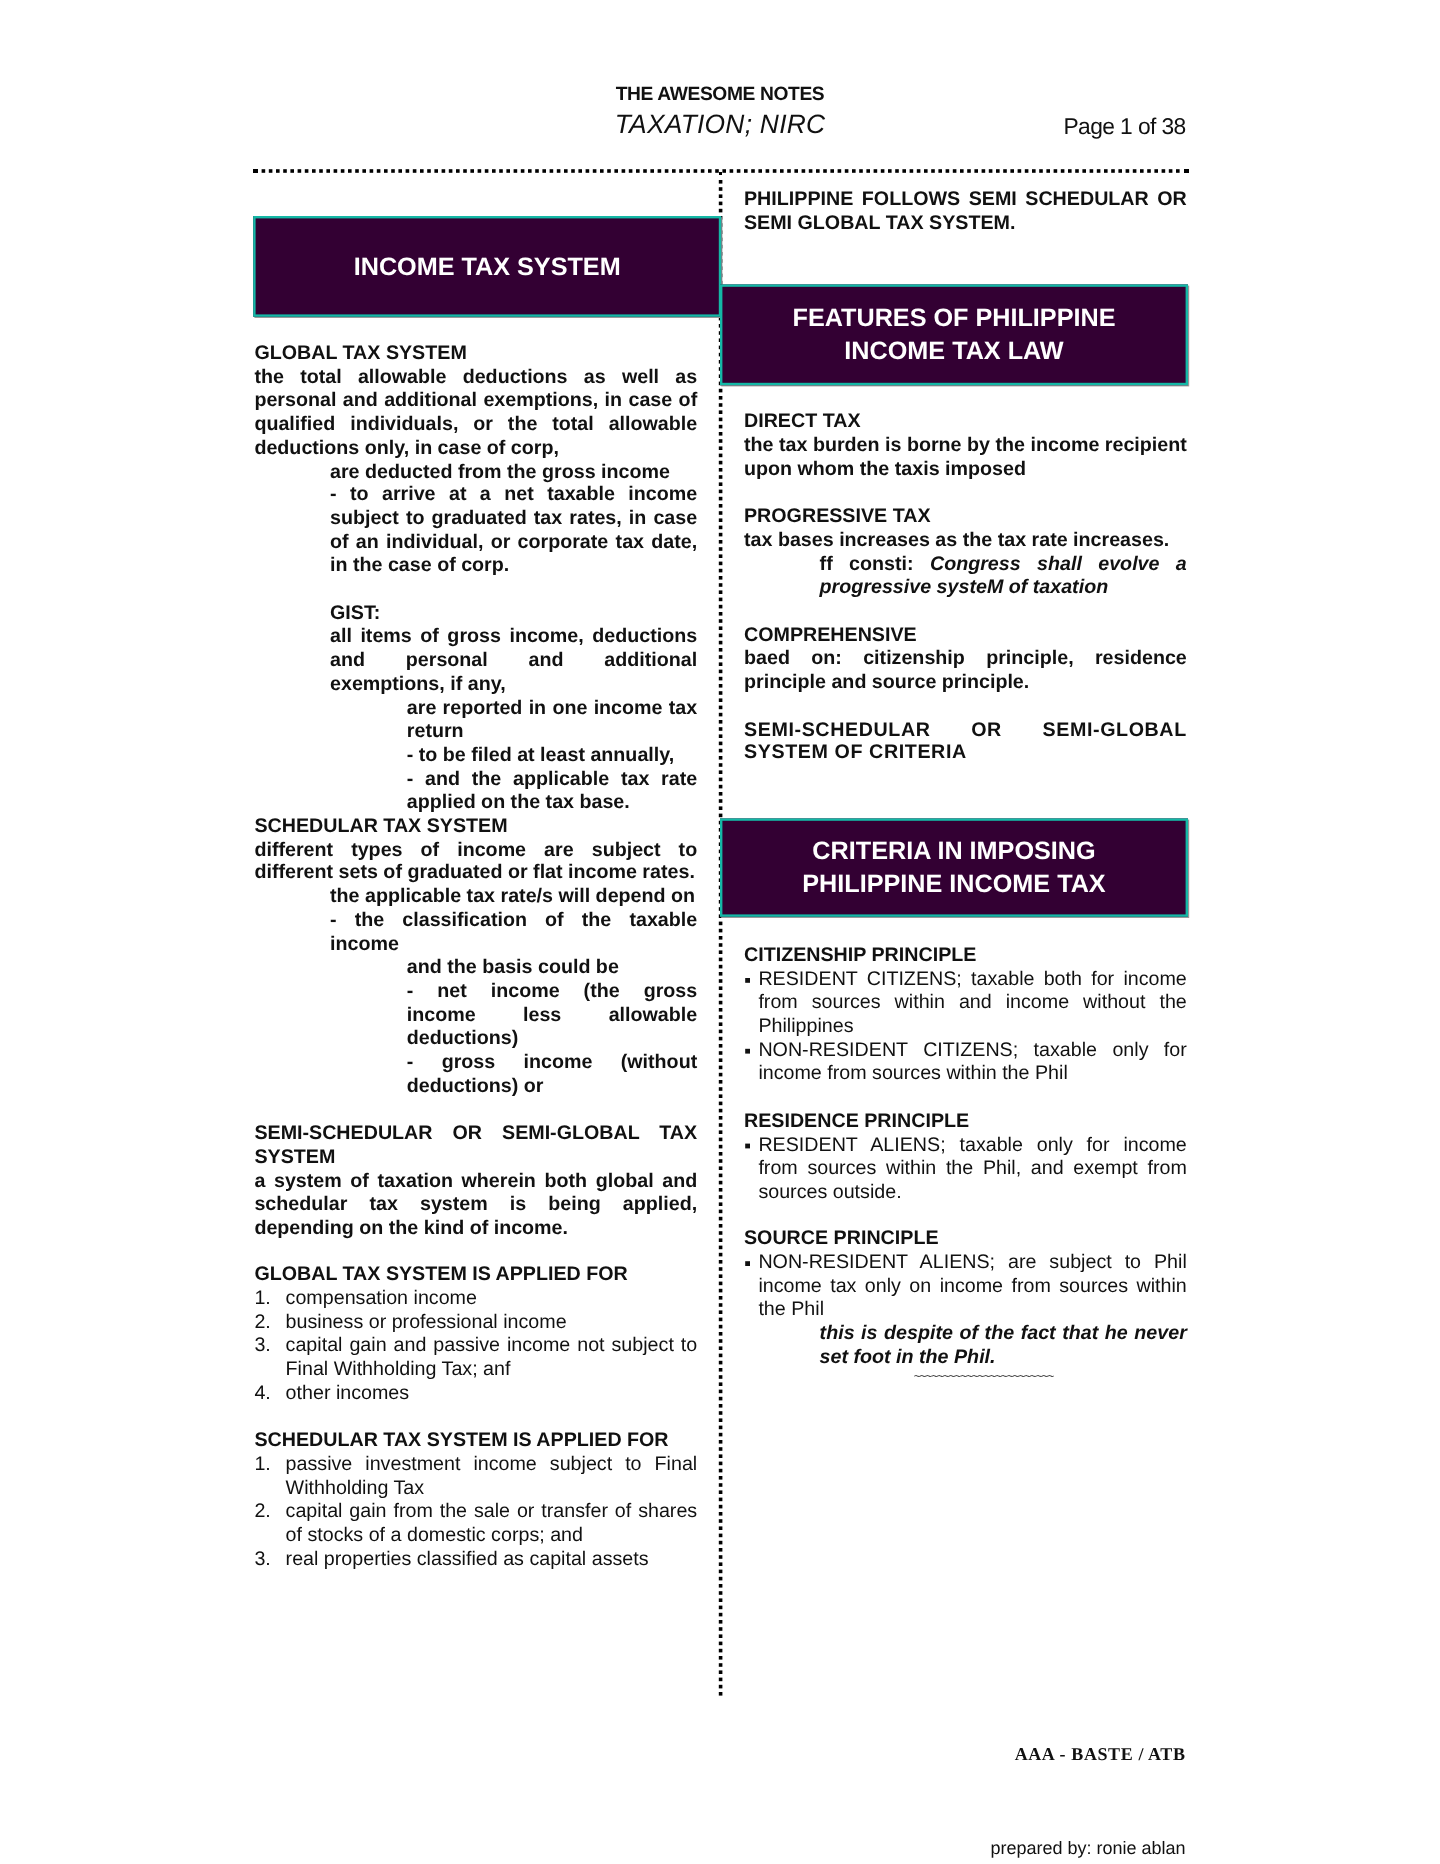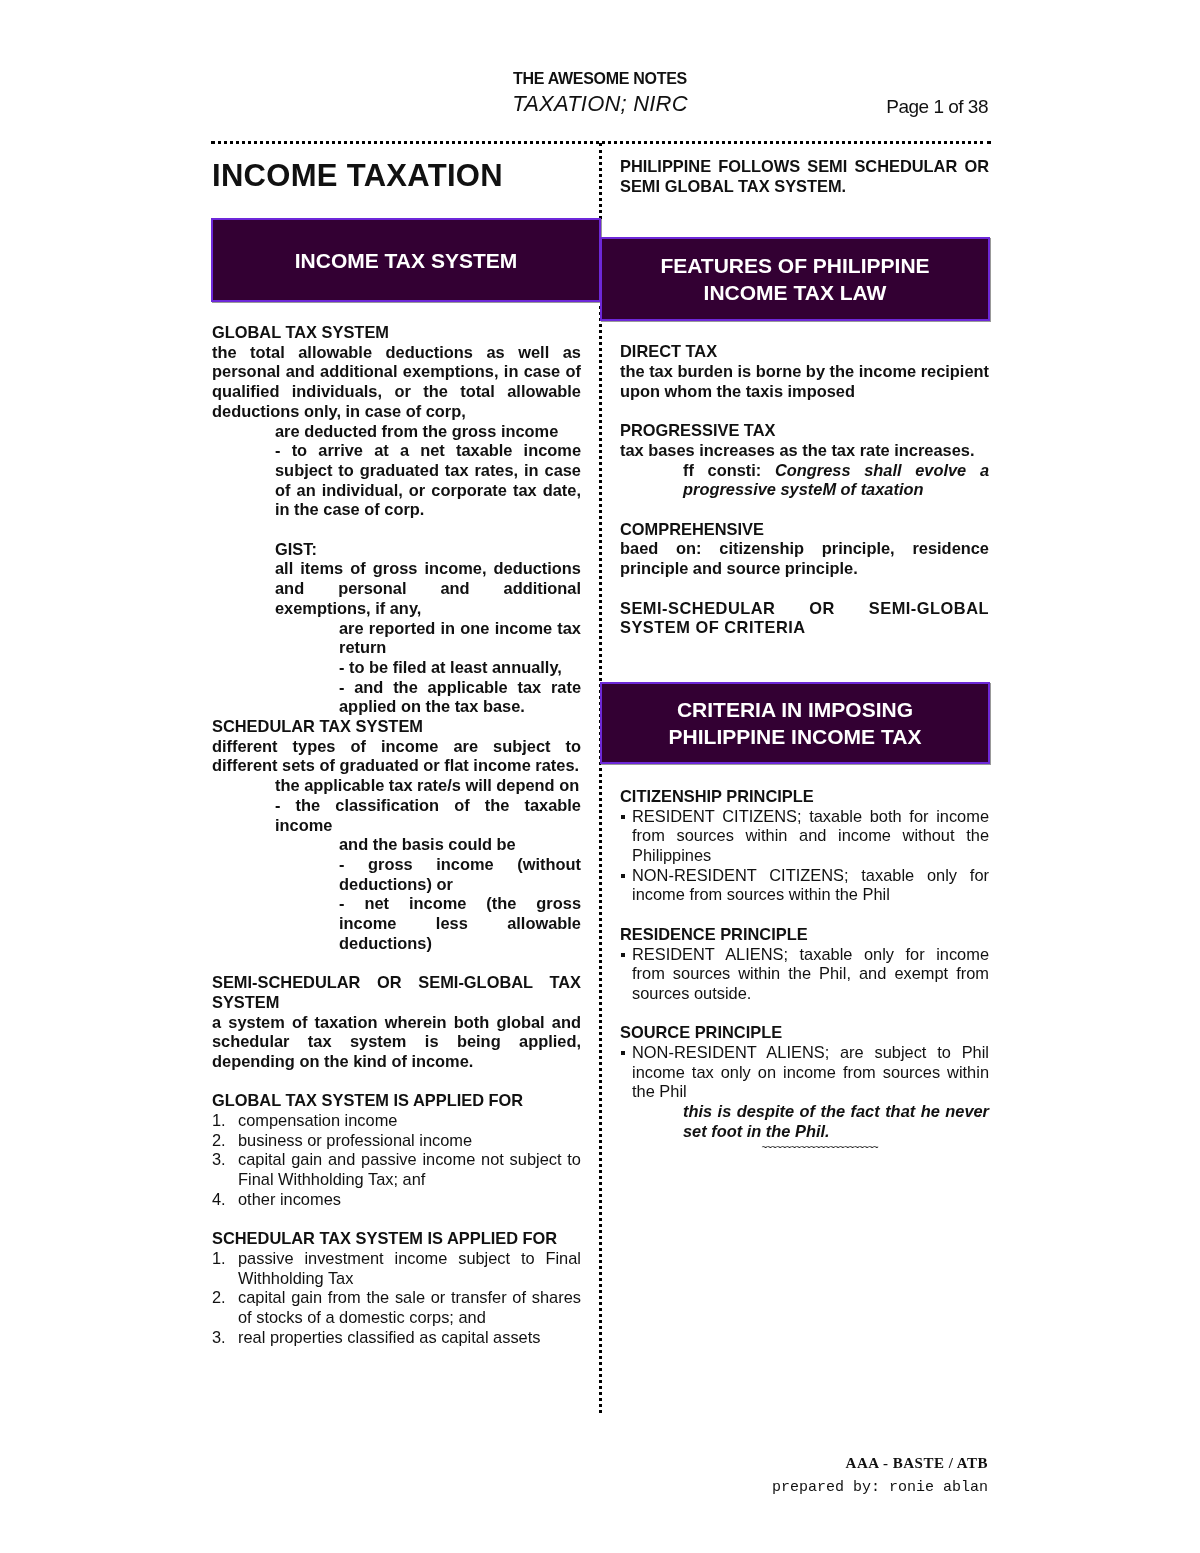--- a/index.html
+++ b/index.html
@@ -14,53 +14,52 @@
               border-top:3px dotted #000; }
   .vrule { position:absolute; left:599px; top:143px; height:1270px; width:0;
            border-left:3px dotted #000; }
 
   .col { position:absolute; font-size:16.4px; line-height:19.7px; }
   .left { left:212px; top:157px; width:369px; }
   .right { left:620px; top:157px; width:369px; }
 
   .big-title { font-size:31px; font-weight:bold; letter-spacing:0.3px; line-height:38px; margin:0; }
   .banner { background:#330033; color:#fff; font-weight:bold; text-align:center;
-            border:2px solid #6d28d9; box-shadow:1px 1px 0 #999; box-sizing:border-box;
+            border:2px solid #14b8a6; box-shadow:1px 1px 0 #999; box-sizing:border-box;
             display:flex; align-items:center; justify-content:center; font-size:21px; line-height:27px; }
   .h { font-weight:bold; margin:0; }
   .p { margin:0; text-align:justify; text-align-last:left;font-weight:bold; }
   .ind1 { padding-left:63px; }
   .ind2 { padding-left:127px; }
   .it { font-style:italic; }
   .gap { height:19.7px; }
   ol.num { margin:0; padding:0; list-style:none; }
   ol.num li { position:relative; padding-left:26px; text-align:justify; text-align-last:left; }
   ol.num li .n { position:absolute; left:0; top:0; }
   ul.sq { margin:0; padding:0; list-style:none; }
   ul.sq li { position:relative; padding-left:12px; text-align:justify; text-align-last:left; }
   ul.sq li::before { content:""; position:absolute; left:1px; top:8px; width:4px; height:4px; background:#111; }
   .tilde { text-align:center; font-size:10px; letter-spacing:-1px; line-height:12px; padding-left:30px; }
 
   .foot1 { position:absolute; right:212px; top:1455px; font-family:"Liberation Serif", serif;
            font-weight:bold; font-size:15px; letter-spacing:0.5px; }
-  .foot2 { position:absolute; right:212px; top:1479px; font-family:Liberation Mono, monospace; font-size:15px; }
+  .foot2 { position:absolute; right:212px; top:1532px; font-family:Liberation Sans, sans-serif; font-size:15px; }
 </style>
 </head>
 <body>
 
 <div>
   <div class="hdr-top">THE AWESOME NOTES</div>
   <div class="hdr-title">TAXATION; NIRC</div>
   <div class="hdr-page">Page 1 of 38</div>
 </div>
 <div class="top-rule"></div>
 <div class="vrule"></div>
 
 <div class="col left">
-  <h1 class="big-title">INCOME TAXATION</h1>
   <div style="height:23px"></div>
   <div class="banner" style="width:390px;height:84px;margin-left:-1px;">
     <span>INCOME TAX SYSTEM</span>
   </div>
   <div style="height:21px"></div>
 
   <p class="h">GLOBAL TAX SYSTEM</p>
   <p class="p">the total allowable deductions as well as personal and additional exemptions, in case of qualified individuals, or the total allowable deductions only, in case of corp,</p>
   <p class="p ind1">are deducted from the gross income</p>
   <p class="p ind1">- to arrive at a net taxable income subject to graduated tax rates, in case of an individual, or corporate tax date, in the case of corp.</p>
@@ -69,22 +68,22 @@
   <p class="p ind1">all items of gross income, deductions and personal and additional exemptions, if any,</p>
   <p class="p ind2">are reported in one income tax return</p>
   <p class="p ind2">-  to be filed at least annually,</p>
   <p class="p ind2">- and the applicable tax rate applied on the tax base.</p>
 
   <p class="h">SCHEDULAR TAX SYSTEM</p>
   <p class="p">different types of income are subject to different sets of graduated or flat income rates.</p>
   <p class="p ind1">the applicable tax rate/s will depend on</p>
   <p class="p ind1">- the classification of the taxable income</p>
   <p class="p ind2">and the basis could be</p>
+  <p class="p ind2">- net income (the gross income less allowable deductions)</p>
   <p class="p ind2">- gross income (without deductions) or</p>
-  <p class="p ind2">- net income (the gross income less allowable deductions)</p>
   <div class="gap"></div>
 
   <p class="h p">SEMI-SCHEDULAR OR SEMI-GLOBAL TAX SYSTEM</p>
   <p class="p">a system of taxation wherein both global and schedular tax system is being applied, depending on the kind of income.</p>
   <div class="gap"></div>
 
   <p class="p">GLOBAL TAX SYSTEM IS APPLIED FOR</p>
   <ol class="num">
     <li><span class="n">1.</span><span>compensation income</span></li>
     <li><span class="n">2.</span><span>business or professional income</span></li>

